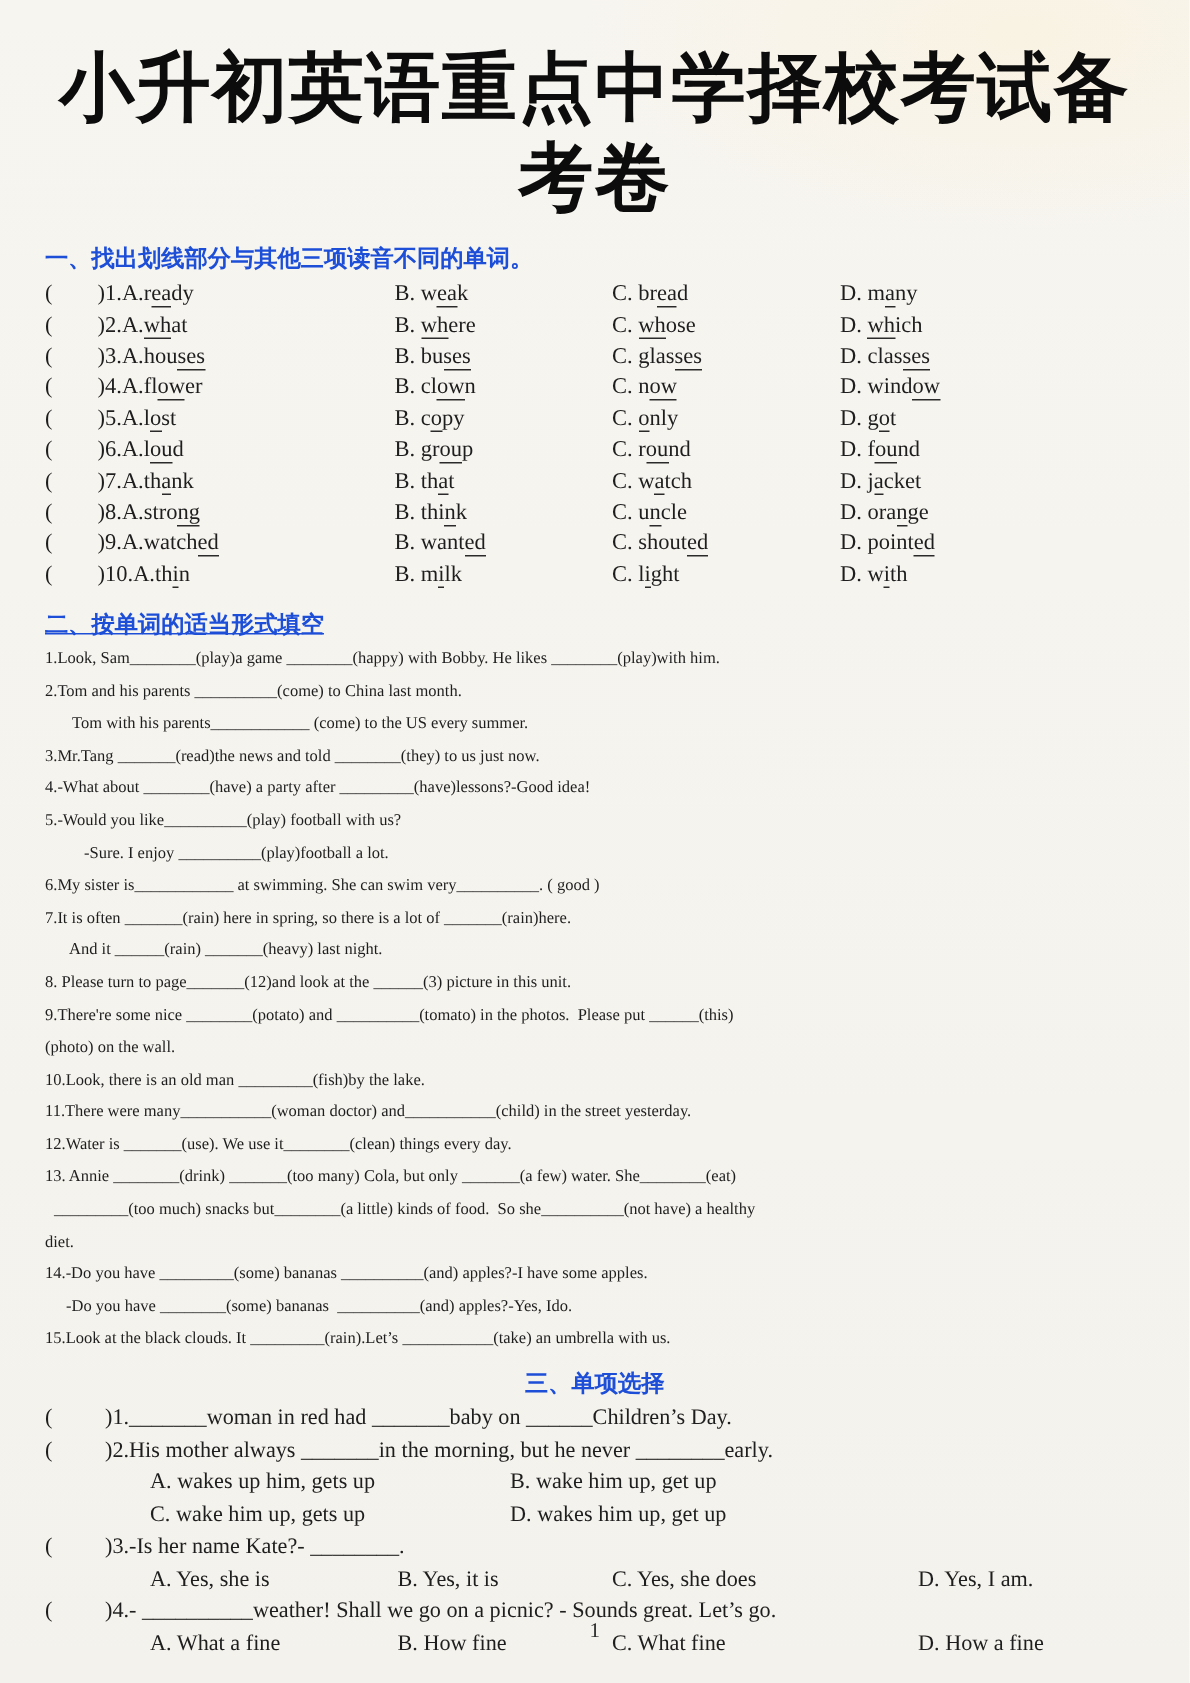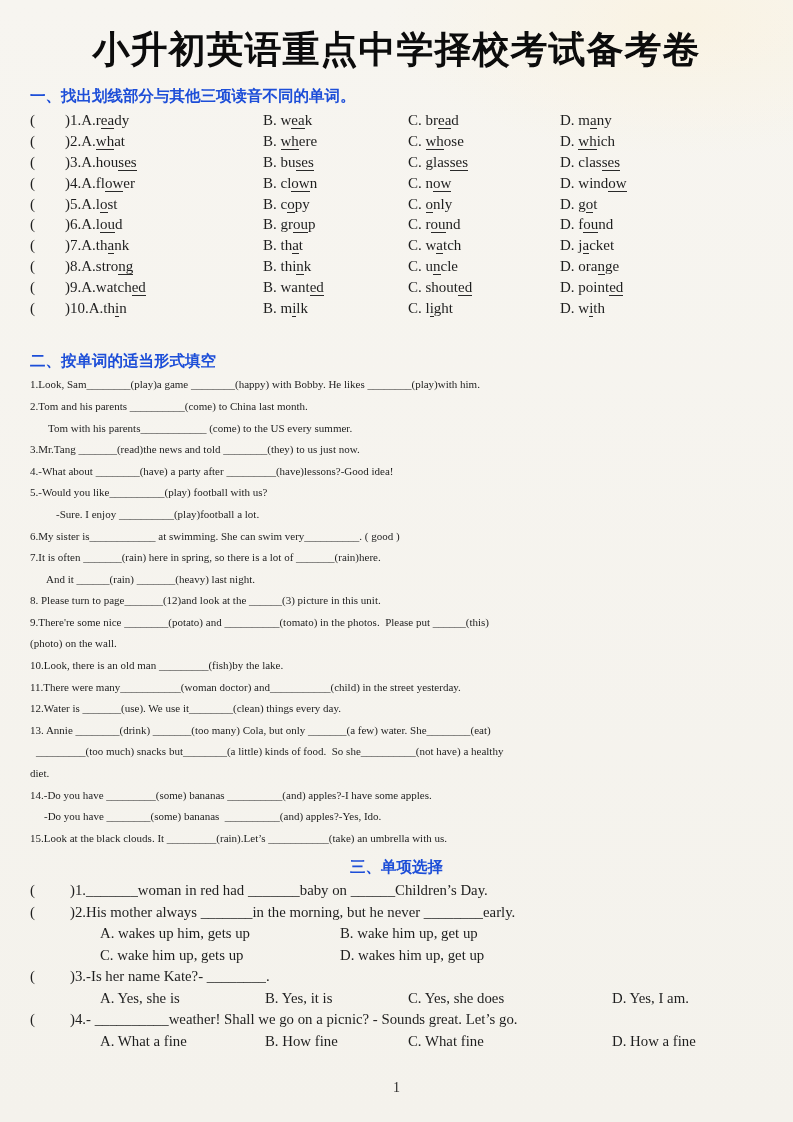--- a/index.html
+++ b/index.html
@@ -12,30 +12,30 @@
       linear-gradient(180deg,#f7f5f0 0%, #f4f2ec 100%);
     overflow:hidden;
   }
   .page{
     width:793px;height:1122px;box-sizing:border-box;
     padding:8px 30px 0 30px;position:relative;
   }
   .title{
     margin:20px 0 0 0;text-align:center;
     font-family:"DejaVu Sans","Liberation Sans",sans-serif;
-    font-weight:900;font-size:37px;line-height:1.2;color:#0c0c0c;
+    font-weight:900;font-size:50px;line-height:1.2;color:#0c0c0c;
     letter-spacing:1px;
   }
   h2.sec{
     font-family:"DejaVu Sans","Liberation Sans",sans-serif;
     font-weight:bold;font-size:15.5px;color:#1d4ed8;
     margin:0;line-height:20px;
   }
   #s1-head{margin-top:14px;}
-  #s2-head{margin-top:33px;}
+  #s2-head{margin-top:12px;text-decoration:underline;}
   #s3-head{margin-top:8px;text-align:center;}
   
   #s1-rows{margin-top:4px;font-size:15px;}
   .s1-row{display:flex;line-height:20.8px;}
   .s1-b{width:35px;flex:0 0 35px;}
   .s1-c{white-space:pre;}
   .s1-c0{width:198px;flex:0 0 198px;}
   .s1-c1{width:145px;flex:0 0 145px;}
   .s1-c2{width:152px;flex:0 0 152px;}
   .s1-c3{flex:1;}

